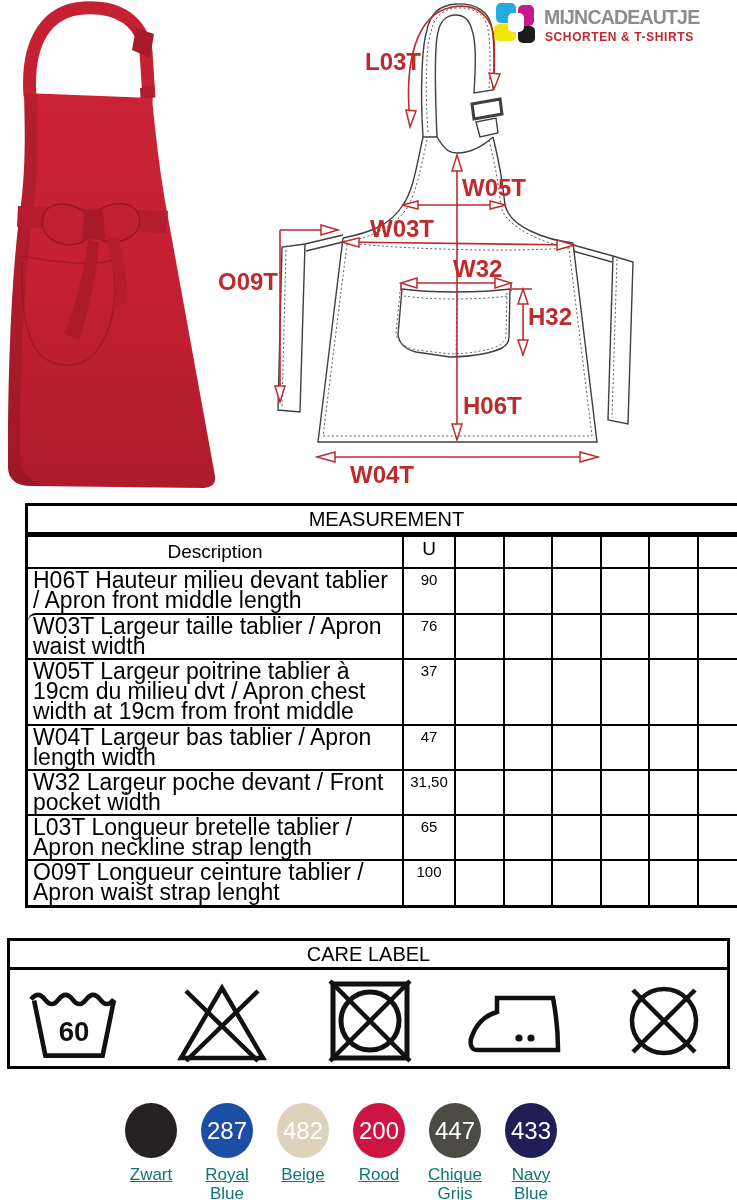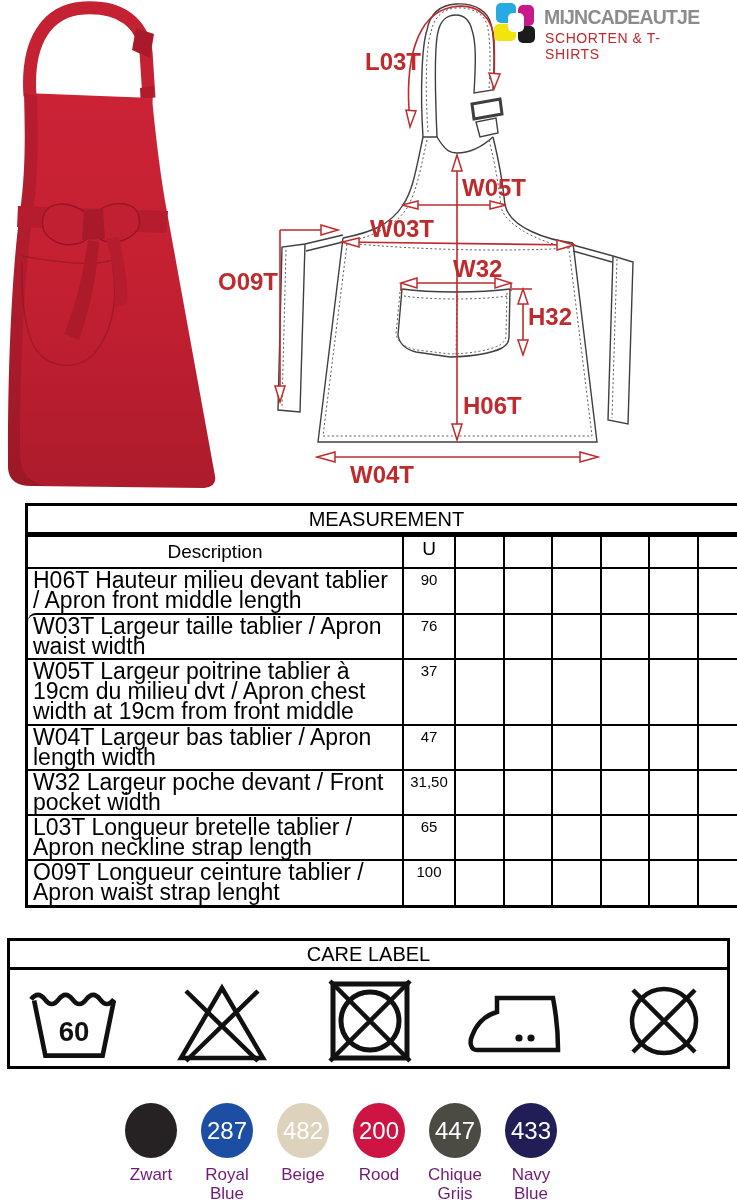--- a/index.html
+++ b/index.html
@@ -10,21 +10,21 @@
   
   #logo{position:absolute;left:493px;top:2px;width:220px;height:48px;}
   #logo .mark{position:absolute;left:0;top:0;width:46px;height:42px;}
   #logo .sq{position:absolute;border-radius:5px;}
   #logo .sq.c{left:3px;top:1px;width:20px;height:20px;}
   #logo .sq.m{left:25px;top:3px;width:16px;height:21px;}
   #logo .sq.y{left:1px;top:22px;width:22px;height:17px;}
   #logo .sq.k{left:25px;top:24px;width:17px;height:17px;}
   #logo .sq.w{left:15px;top:11px;width:16px;height:19px;background:#fff;}
   #logo .brand{position:absolute;left:51px;top:4px;font-size:19.5px;letter-spacing:-0.8px;font-weight:bold;}
-  #logo .tagline{position:absolute;left:52px;top:28px;font-size:14px;letter-spacing:0.6px;font-weight:normal;}
+  #logo .tagline{position:absolute;left:52px;top:28px;font-size:12px;letter-spacing:0.6px;font-weight:bold;}
 
   
   #mtable{position:absolute;left:25px;top:503px;width:723px;border:3px solid #000;box-sizing:border-box;}
   #mtable .title{height:26px;line-height:26px;text-align:center;font-size:20px;border-bottom:3px solid #000;}
   .mt-row{display:flex;border-top:2px solid #000;}
   .mt-row:first-of-type{border-top:none;}
   .cell{box-sizing:border-box;border-right:2px solid #000;}
   .cell:last-child{border-right:none;}
   .cell.desc{width:376px;font-size:23px;line-height:20px;padding:1px 5px 2px 5px;}
   .cell.u{width:52px;font-size:15px;text-align:center;padding-top:2px;}
@@ -37,21 +37,21 @@
   
   #care{position:absolute;left:7px;top:938px;width:723px;border:3px solid #000;box-sizing:border-box;}
   #care .title{height:26px;line-height:26px;text-align:center;font-size:20px;border-bottom:3px solid #000;}
   #care .symbols{height:96px;display:flex;align-items:flex-end;justify-content:space-between;padding:0 18px;}
 
   
   #swatches{position:absolute;left:113px;top:1103px;display:flex;}
   .swatch{width:76px;text-align:center;}
   .swatch .dot{width:52px;height:55px;border-radius:50%;margin:0 auto;
                color:#fff;font-size:24px;line-height:55px;text-align:center;}
-  .swatch .lbl{margin-top:7px;font-size:17px;line-height:19px;color:#701a75;}
+  .swatch .lbl{margin-top:7px;font-size:17px;line-height:19px;color:#0f766e;text-decoration:underline;}
 </style>
 </head>
 <body>
 
 <div id="page">
 
   <svg style="position:absolute;left:0;top:0;" width="232" height="500" viewBox="0 0 232 500">
     <defs>
       <linearGradient id="apGrad" x1="0" y1="0" x2="0" y2="1">
         <stop offset="0" stop-color="#cb2236"></stop>

